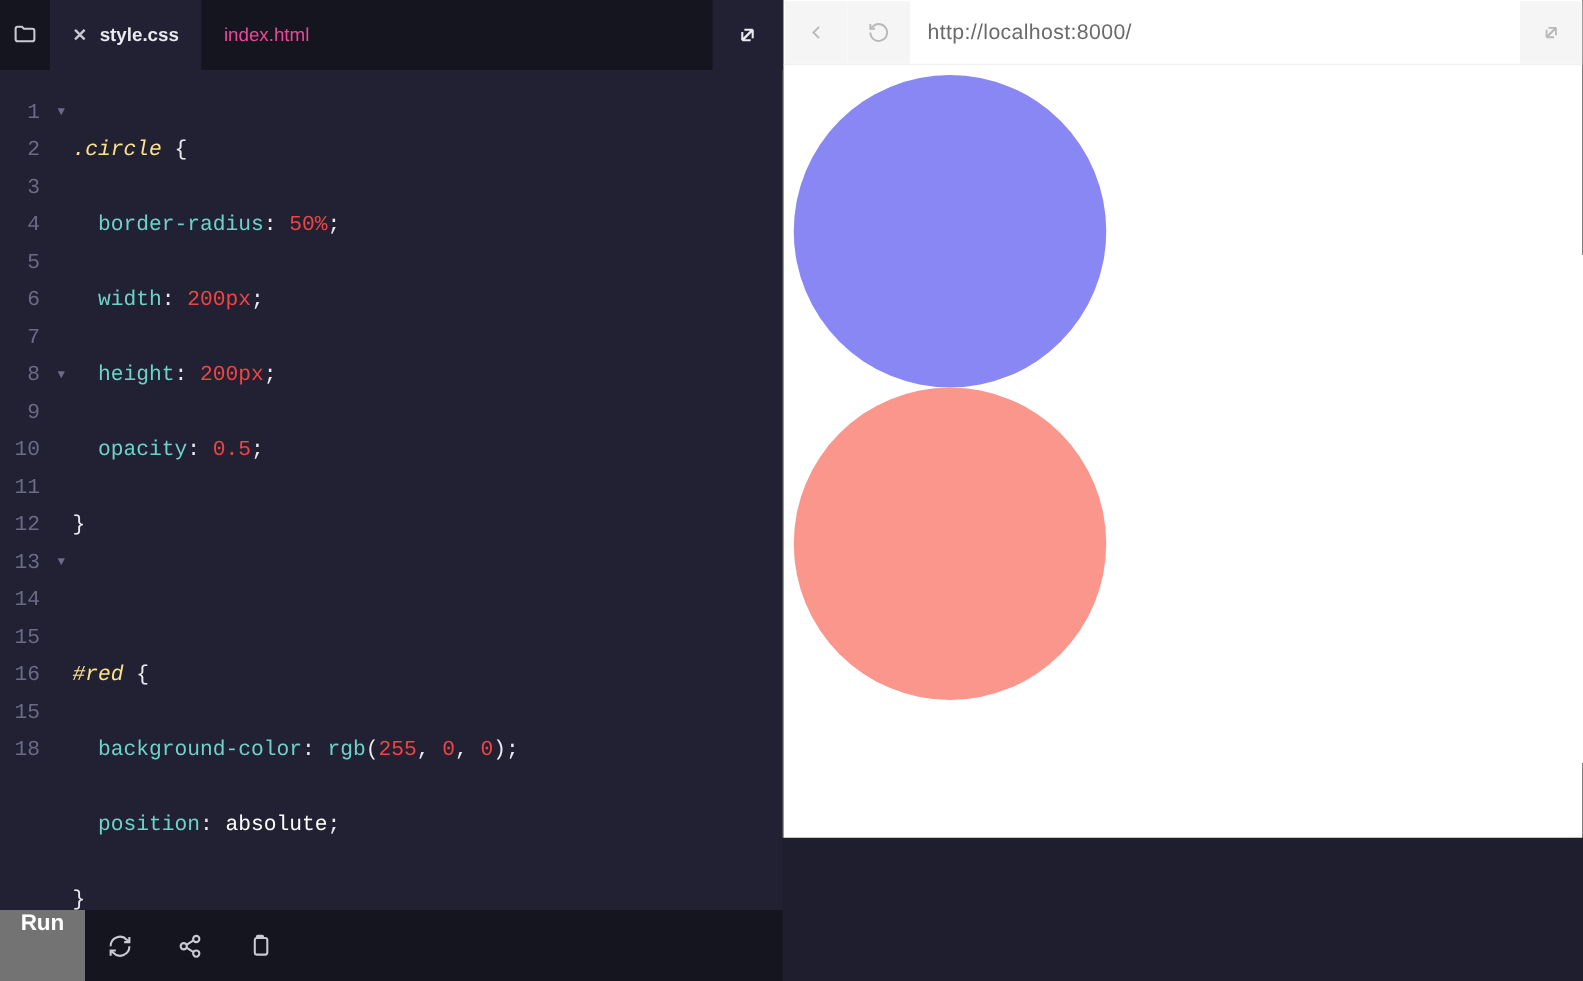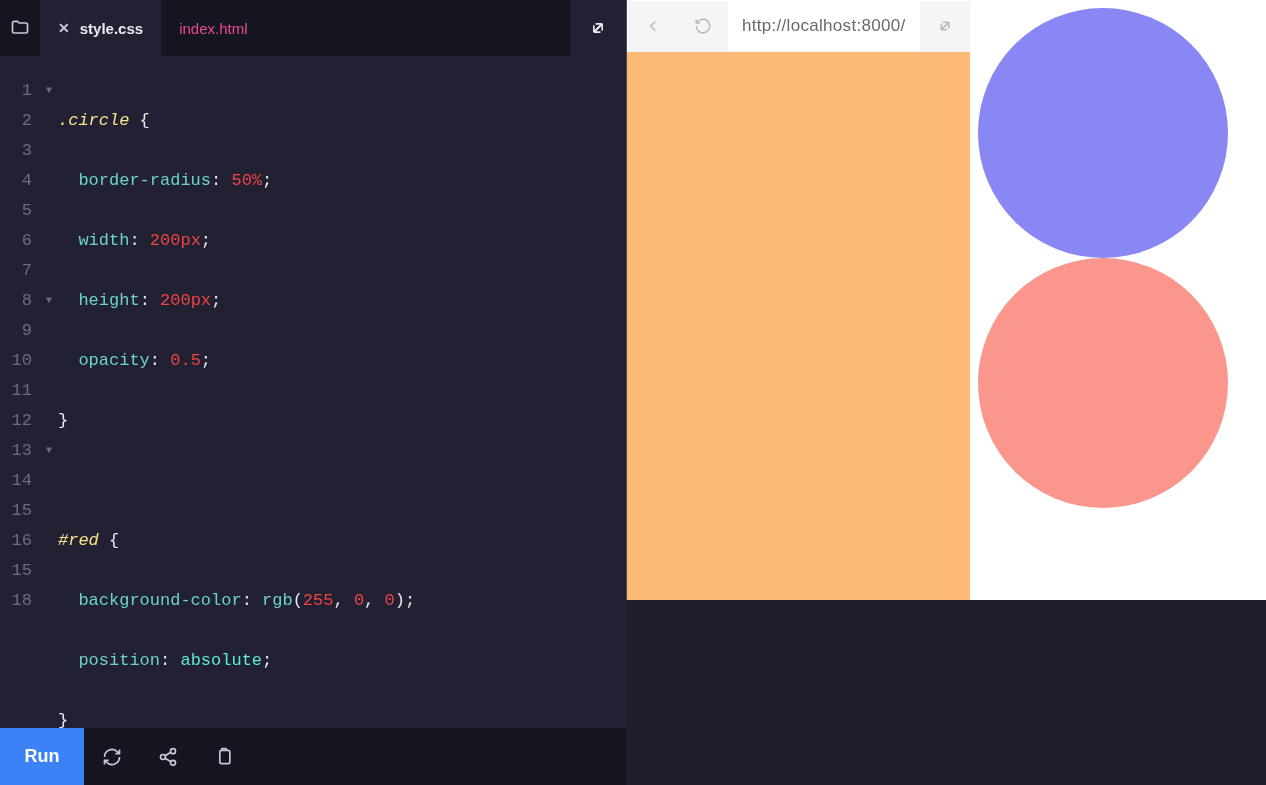--- a/index.html
+++ b/index.html
@@ -23,28 +23,28 @@
   .code { flex: 1; color: #e9e9f2; white-space: pre; }
   .code .line { height: 30px; }
 
   
   .tok-sel   { color: #fce38a; font-style: italic; }   
   .tok-brace { color: #e9e9f2; }
   .tok-prop  { color: #6cd3c7; }   
   .tok-punc  { color: #e9e9f2; }
   .tok-num   { color: #ef4444; }   
   .tok-func  { color: #6cd3c7; }   
-  .tok-kw    { color: #5eead4; }   
+  .tok-kw    { color: #ffffff; }   
 
   .bottombar { height: 57px; display: flex; align-items: center; background: #15151f; }
-  .run-btn { width: 84px; height: 57px; background: #3b82f6; color: #ffffff; font-size: 18px; font-weight: 600; display: flex; align-items: center; justify-content: center; cursor: pointer; }
+  .run-btn { width: 68px; height: 57px; background: #737373; color: #ffffff; font-size: 18px; font-weight: 600; display: flex; align-items: flex-start; justify-content: center; cursor: pointer; }
   .icon-btn { width: 56px; height: 57px; display: flex; align-items: center; justify-content: center; color: #c9c9d6; cursor: pointer; }
 
   
-  .preview-pane { flex: 1; height: 600px; background: #fdba74; display: flex; flex-direction: row; border-left: 1px solid #4a4a60; }
+  .preview-pane { flex: 1; height: 670px; background: #fef9c3; display: flex; flex-direction: column; border-left: 1px solid #4a4a60; }
   .preview-toolbar { height: 52px; display: flex; align-items: center; gap: 0; background: #ffffff; border-bottom: 1px solid #f2f2f2; }
   .pv-btn { width: 50px; height: 50px; display:flex; align-items:center; justify-content:center; background:#f5f5f5; margin: 0; color:#b9b9b9; cursor:pointer;}
   .pv-btn.first{ margin-left:1px;}
   .pv-url { flex: 1; padding: 0 14px; font-size: 17px; color: #6a6a6a; letter-spacing: 0.3px; }
   .pv-expand { width: 50px; height: 50px; display:flex; align-items:center; justify-content:center; background:#f5f5f5; color:#b9b9b9; cursor:pointer;}
   .preview-body { flex: 1; position: relative; background: #ffffff; }
   .circle-shape { width: 250px; height: 250px; border-radius: 50%; position: absolute; }
   .circle-blue { background: #8887f3; left: 8px; top: 8px; }
   .circle-red  { background: #fa968c; left: 8px; top: 258px; }
 

